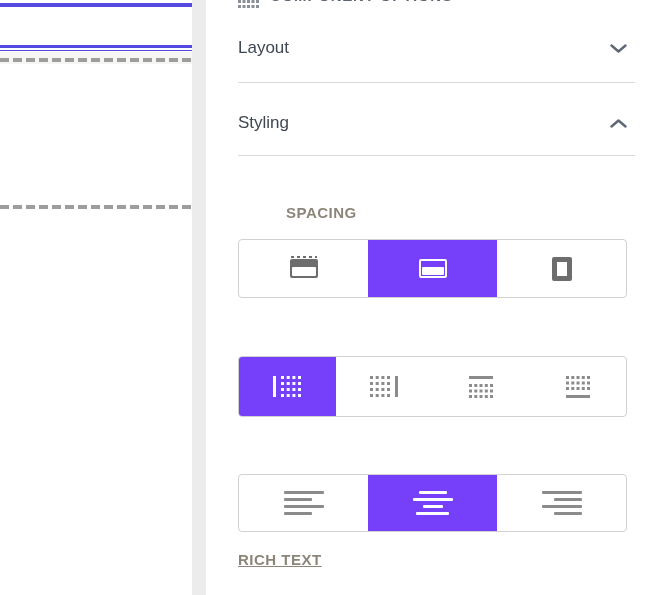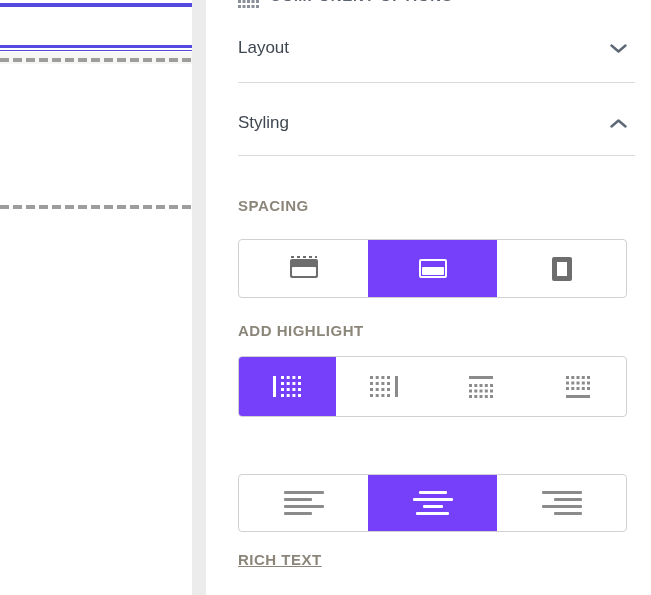--- a/index.html
+++ b/index.html
@@ -46,21 +46,21 @@
   .acc-label{font-size:17px;color:var(--heading);}
   .chev{color:var(--chev);line-height:0;}
   .chev.up{transform:rotate(180deg);}
 
   .divider{position:absolute;left:32px;right:16px;height:1px;background:#dadada;}
   .divider.dv1{top:82px;}
   .divider.dv2{top:155px;}
 
   .sec-label{position:absolute;left:32px;font-size:15px;font-weight:700;
     letter-spacing:.5px;color:var(--label-gray);white-space:nowrap;}
-  .sec-label.spacing{top:197px;}
+  .sec-label.spacing{top:204px;margin-left:48px;}
   .sec-label.highlight{top:322px;}
   .sec-label.alignment{top:437px;}
   .sec-label.richtext{top:551px;text-decoration:underline;}
 
   .btn-group{position:absolute;left:32px;width:389px;display:flex;
     border:1px solid var(--seg-border);border-radius:4px;background:#fff;overflow:hidden;}
   .btn-group.spacing{top:239px;height:59px;}
   .btn-group.highlight{top:356px;height:61px;}
   .btn-group.alignment{top:474px;height:58px;}
   .seg{flex:1;display:flex;align-items:center;justify-content:center;
@@ -159,21 +159,20 @@
         <span class="sp-icon sp-top"></span>
       </button>
       <button class="seg selected">
         <span class="sp-icon sp-bottom"></span>
       </button>
       <button class="seg">
         <span class="sp-icon sp-sides"></span>
       </button>
     </div>
 
-    <div class="sec-label highlight">ADD HIGHLIGHT</div>
     <div class="btn-group highlight">
       <button class="seg selected">
         <span>
           <svg width="28" height="21" viewBox="0 0 28 21" fill="currentColor">
             <rect x="0" y="0" width="3" height="21"></rect>
             <rect x="8" y="0" width="3" height="3"></rect>
               <rect x="13.7" y="0" width="3" height="3"></rect>
               <rect x="19.4" y="0" width="3" height="3"></rect>
               <rect x="25" y="0" width="3" height="3"></rect>
             <rect x="8" y="6" width="3" height="3"></rect>

